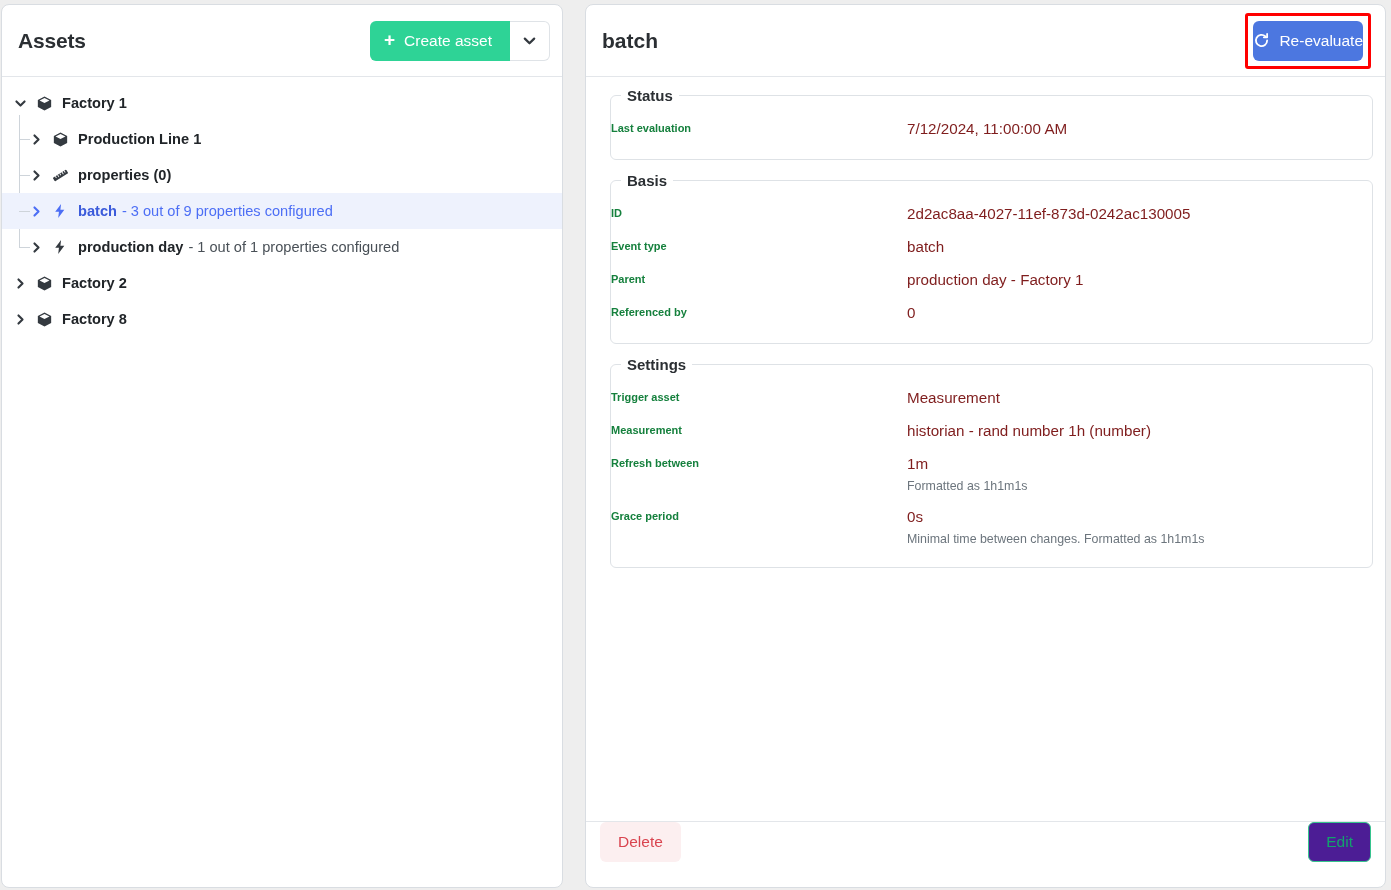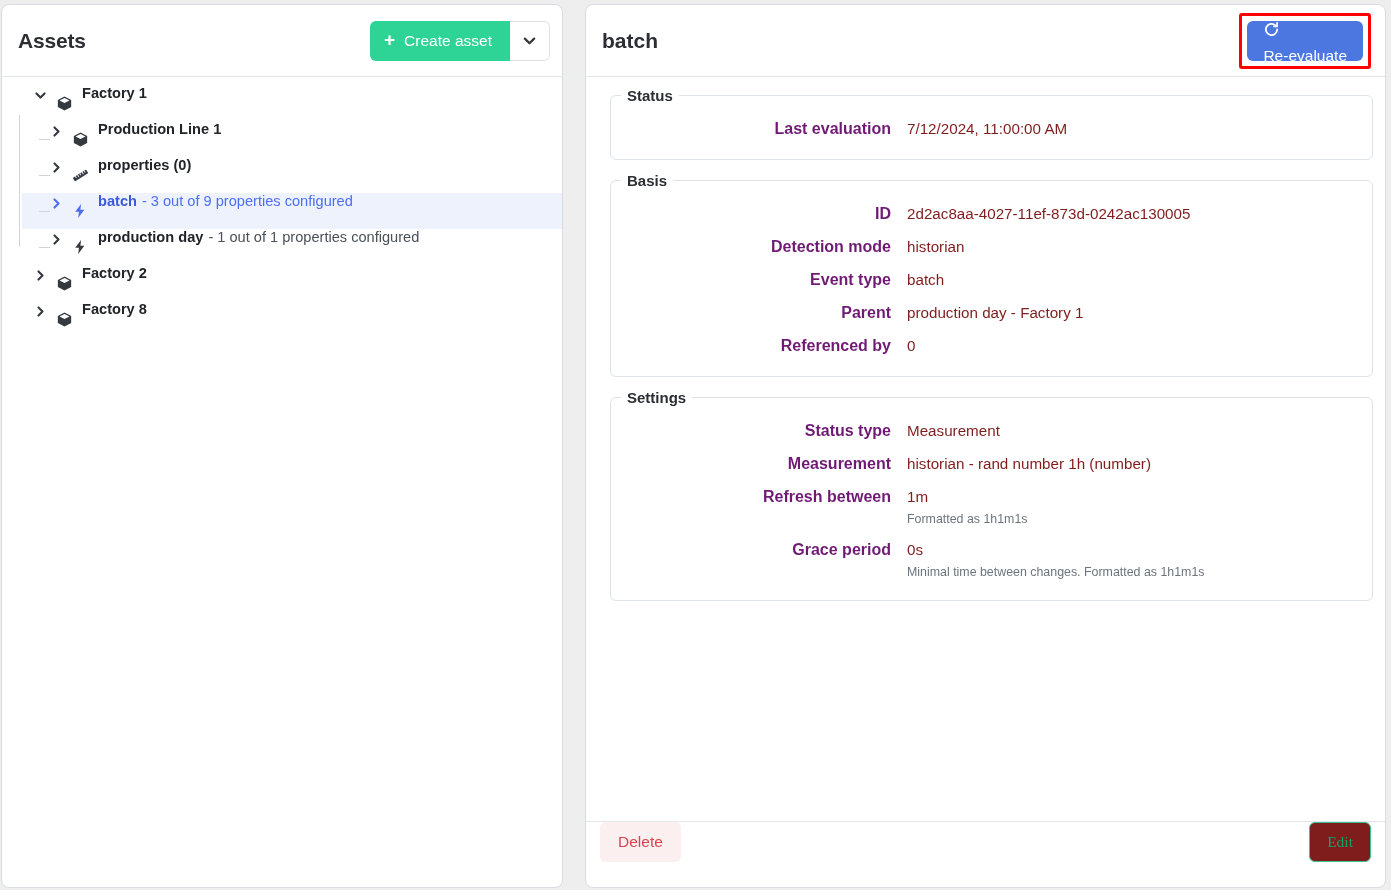--- a/index.html
+++ b/index.html
@@ -80,25 +80,25 @@
 
   
   .tree {
     flex: 1 1 auto;
     padding: 8px 0 0 0;
     overflow: auto;
     font-size: 14.6px;
   }
   .tree-row {
     display: flex;
+    align-items: center;
     height: 36px;
     position: relative;
     cursor: pointer;
     white-space: nowrap;
-    margin-left: 20px;
   }
   .tree-row.level0 { padding-left: 8px; }
   .tree-row.level1 { padding-left: 24px; }
   .tree-row.selected { background: #eef2fd; }
   .twisty {
     width: 20px; height: 20px;
     flex: 0 0 20px;
     display: flex; align-items: center; justify-content: center;
     color: #343a40;
   }
@@ -157,26 +157,25 @@
   .reeval-highlight {
     position: absolute; inset: 0;
     border: 3px solid #ff0000;
     border-radius: 3px;
     pointer-events: none;
   }
   .btn-reeval {
     background: #4c77e0;
     color: #fff;
     border: none; border-radius: 6px;
-    height: 40px; padding: 0 16px;
+    height: 40px; padding: 0 0;
     font-size: 15.5px;
     font-family: "Liberation Sans", sans-serif;
-    display: flex; gap: 9px;
+    display: flex; align-items: center; gap: 9px;
     cursor: pointer;
-    flex-direction: column;
   }
 
   .detail-body {
     flex: 1 1 auto;
     overflow: auto;
     padding: 10px 12px 0 12px;
   }
 
   fieldset.group {
     border: 1px solid #dee2e6;
@@ -192,25 +191,25 @@
     margin-left: 10px;
   }
   .field-row {
     display: flex;
     align-items: flex-start;
     padding: 6px 0;
   }
   .field-label {
     width: 296px;
     flex: 0 0 296px;
-    text-align: right;
+    text-align: left;
     padding-right: 16px;
     font-weight: bold;
-    font-size: 16px;
-    color: #701a75;
+    font-size: 11px;
+    color: #15803d;
     line-height: 21px;
   }
   .field-value {
     font-size: 15.2px;
     color: #7f1d1d;
     line-height: 21px;
   }
   .field-hint {
     font-size: 12.4px;
     color: #6c757d;
@@ -227,27 +226,27 @@
   .btn-delete {
     background: #fceff0;
     color: #d9444f;
     border: none; border-radius: 6px;
     height: 40px; padding: 0 18px;
     font-size: 15.5px;
     font-family: "Liberation Sans", sans-serif;
     cursor: pointer;
   }
   .btn-edit {
-    background: #7f1d1d;
+    background: #4c1d95;
     color: #12a36c;
     border: 1px solid #36c48e;
     border-radius: 6px;
     height: 40px; padding: 0 17px;
     font-size: 15.5px;
-    font-family: Liberation Serif, serif;
+    font-family: Liberation Sans, sans-serif;
     cursor: pointer;
   }
   svg { display: block; }
 </style>
 </head>
 <body>
 
 <div id="app">
 
   <section class="card" id="left-panel">
@@ -441,26 +440,20 @@
         </fieldset>
         <fieldset class="group">
           <legend>Basis</legend>
           <div class="field-row">
             <div class="field-label">ID</div>
             <div>
               <div class="field-value">2d2ac8aa-4027-11ef-873d-0242ac130005</div>
             </div>
           </div>
           <div class="field-row">
-            <div class="field-label">Detection mode</div>
-            <div>
-              <div class="field-value">historian</div>
-            </div>
-          </div>
-          <div class="field-row">
             <div class="field-label">Event type</div>
             <div>
               <div class="field-value">batch</div>
             </div>
           </div>
           <div class="field-row">
             <div class="field-label">Parent</div>
             <div>
               <div class="field-value">production day - Factory 1</div>
             </div>
@@ -468,21 +461,21 @@
           <div class="field-row">
             <div class="field-label">Referenced by</div>
             <div>
               <div class="field-value">0</div>
             </div>
           </div>
         </fieldset>
         <fieldset class="group">
           <legend>Settings</legend>
           <div class="field-row">
-            <div class="field-label">Status type</div>
+            <div class="field-label">Trigger asset</div>
             <div>
               <div class="field-value">Measurement</div>
             </div>
           </div>
           <div class="field-row">
             <div class="field-label">Measurement</div>
             <div>
               <div class="field-value">historian - rand number 1h (number)</div>
             </div>
           </div>

